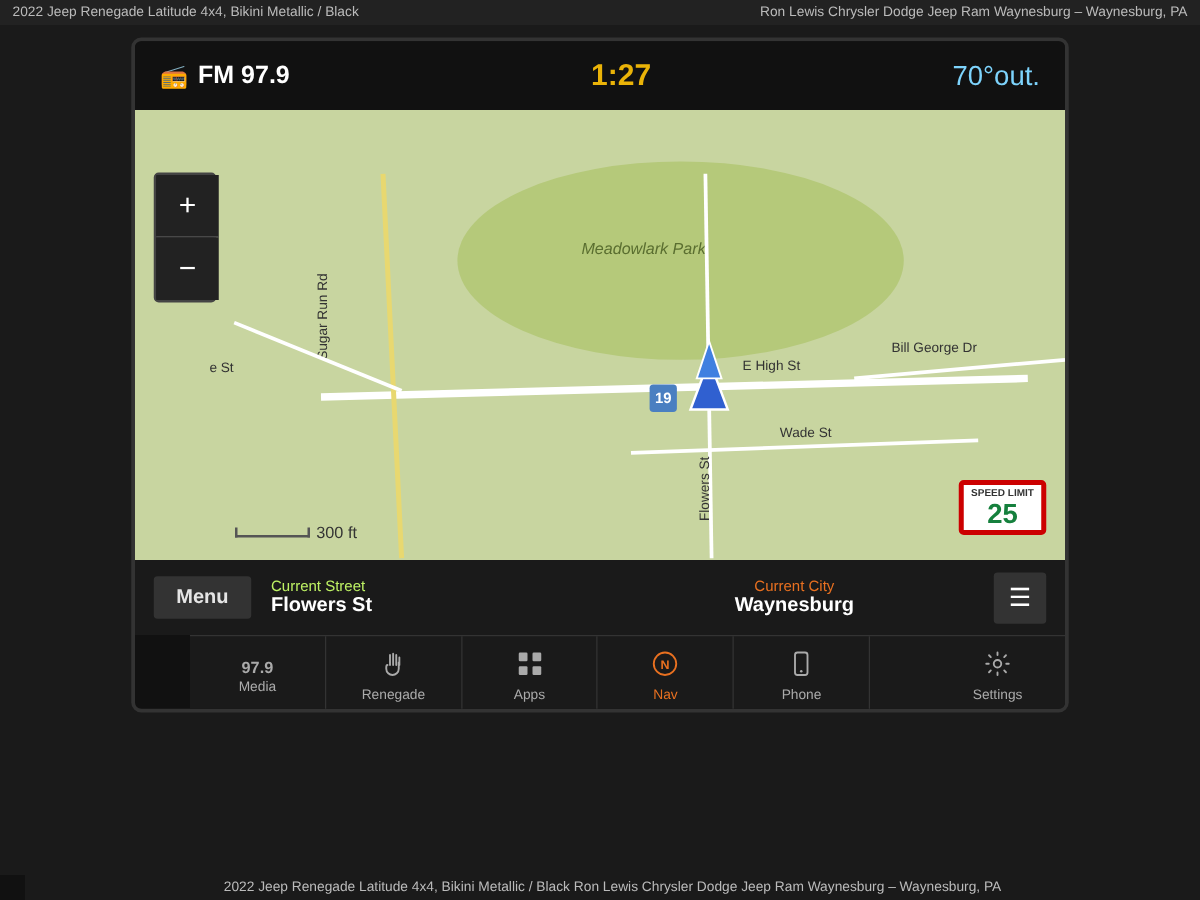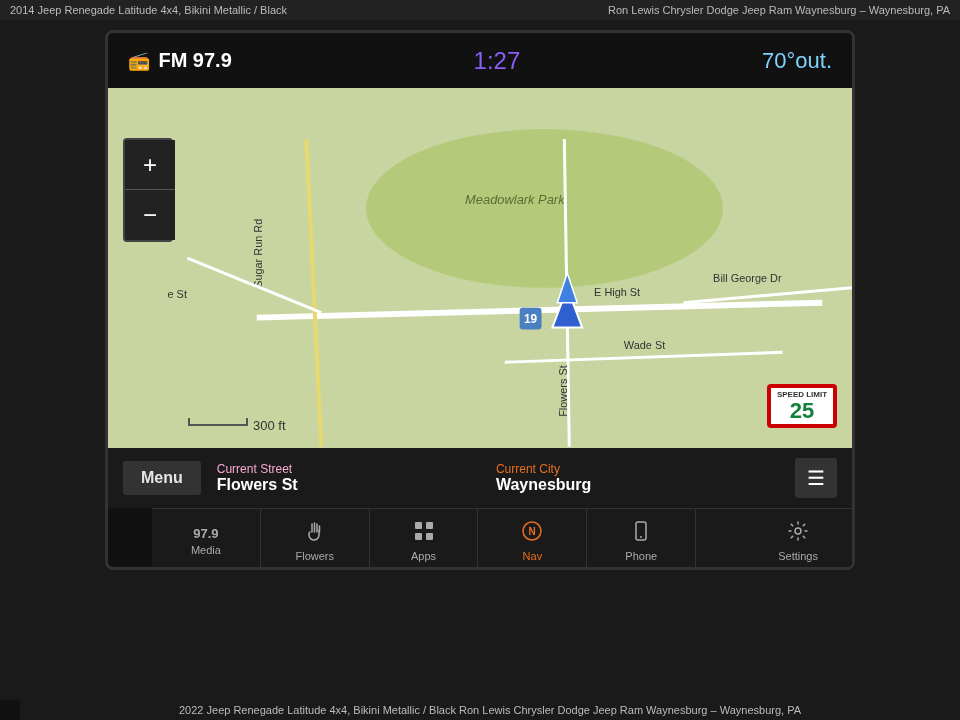--- a/index.html
+++ b/index.html
@@ -40,23 +40,23 @@
       gap: 8px;
       color: white;
       font-size: 20px;
       font-weight: bold;
     }
     .info-header .radio-icon {
       color: white;
       font-size: 18px;
     }
     .info-header .time {
-      color: #8b5cf6;
+      color: #eab308;
       font-size: 24px;
-      font-weight: normal;
+      font-weight: bold;
     }
     .info-header .temp {
       color: #7dd3fc;
       font-size: 22px;
     }
 
     
     .map-area {
       width: 100%;
       height: 360px;
@@ -98,21 +98,21 @@
     }
 
     
     .scale-indicator {
       position: absolute;
       left: 80px;
       bottom: 15px;
       color: #333;
       font-size: 13px;
       display: flex;
-      align-items: flex-start;
+      align-items: center;
       gap: 5px;
     }
     .scale-line {
       width: 60px;
       height: 8px;
       border: 2px solid #555;
       border-top: none;
     }
 
     
@@ -157,31 +157,31 @@
       font-size: 16px;
       cursor: pointer;
       border-radius: 3px;
       margin-right: 16px;
       font-weight: bold;
     }
     .info-street {
       flex: 1;
     }
     .info-street .label {
-      color: #f9a8d4;
+      color: #bef264;
       font-size: 12px;
     }
     .info-street .value {
       color: white;
       font-size: 16px;
       font-weight: bold;
     }
     .info-city {
       flex: 1;
-      text-align: left;
+      text-align: center;
       margin-right: 20px;
     }
     .info-city .label {
       color: #e87020;
       font-size: 12px;
     }
     .info-city .value {
       color: white;
       font-size: 16px;
       font-weight: bold;
@@ -281,21 +281,21 @@
     .road-label { font-size: 11px; fill: #333; font-family: Arial; }
     .park-area { fill: #b5c97a; }
     .park-label { font-size: 13px; fill: #5a6e30; font-family: Arial; font-style: italic; }
   </style>
 </head>
 <body>
 
 <div class="page">
 
   <div class="page-top-title">
-    <span>2014 Jeep Renegade Latitude 4x4,  Bikini Metallic / Black</span>
+    <span>2022 Jeep Renegade Latitude 4x4,  Bikini Metallic / Black</span>
     <span style="flex:1"></span>
     <span>Ron Lewis Chrysler Dodge Jeep Ram Waynesburg – Waynesburg, PA</span>
   </div>
 
   <div class="content-area">
 
     <div class="infotainment">
 
       <div class="info-header">
         <div class="radio-info">
@@ -383,21 +383,21 @@
         </div>
 
 
         <div class="nav-item">
           <div class="nav-icon">
             
             <svg width="22" height="22" viewBox="0 0 22 22" fill="none" xmlns="http://www.w3.org/2000/svg">
               <path d="M8 4v8M10.5 3v9M13 4v8M15.5 6v6M6 12c0 0-1 0-1 2v1c0 3 2.5 5 5 5s5-2 5-5v-5" stroke="#aaa" stroke-width="1.5" stroke-linecap="round"></path>
             </svg>
           </div>
-          <div class="nav-label">Flowers</div>
+          <div class="nav-label">Renegade</div>
         </div>
 
         <div class="nav-item">
           <div class="nav-icon">
             <svg width="22" height="22" viewBox="0 0 22 22" xmlns="http://www.w3.org/2000/svg">
               <rect x="2" y="2" width="7" height="7" rx="1" fill="#aaa"></rect>
               <rect x="13" y="2" width="7" height="7" rx="1" fill="#aaa"></rect>
               <rect x="2" y="13" width="7" height="7" rx="1" fill="#aaa"></rect>
               <rect x="13" y="13" width="7" height="7" rx="1" fill="#aaa"></rect>
             </svg>

